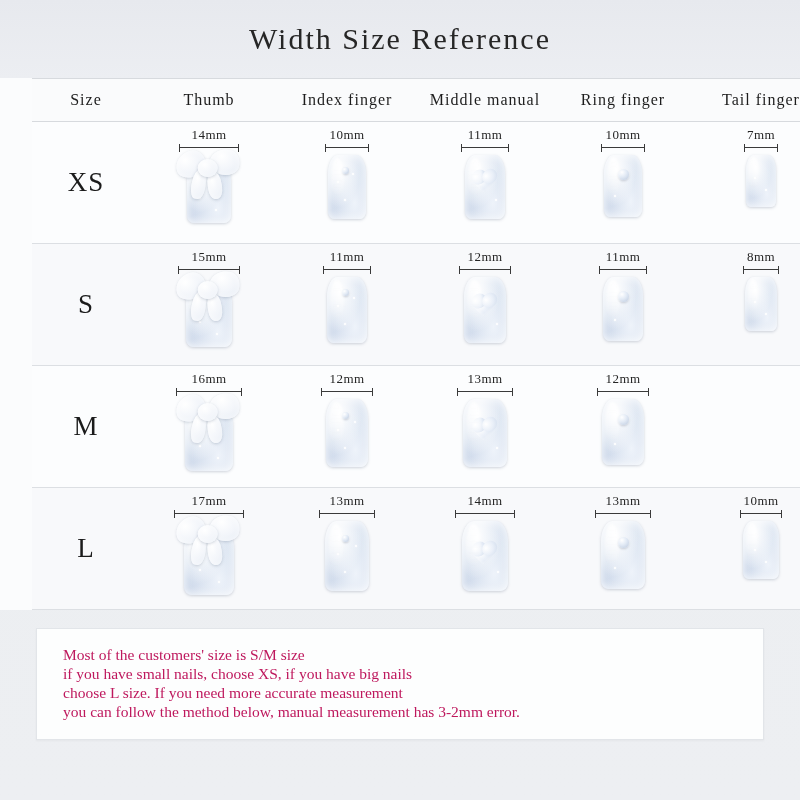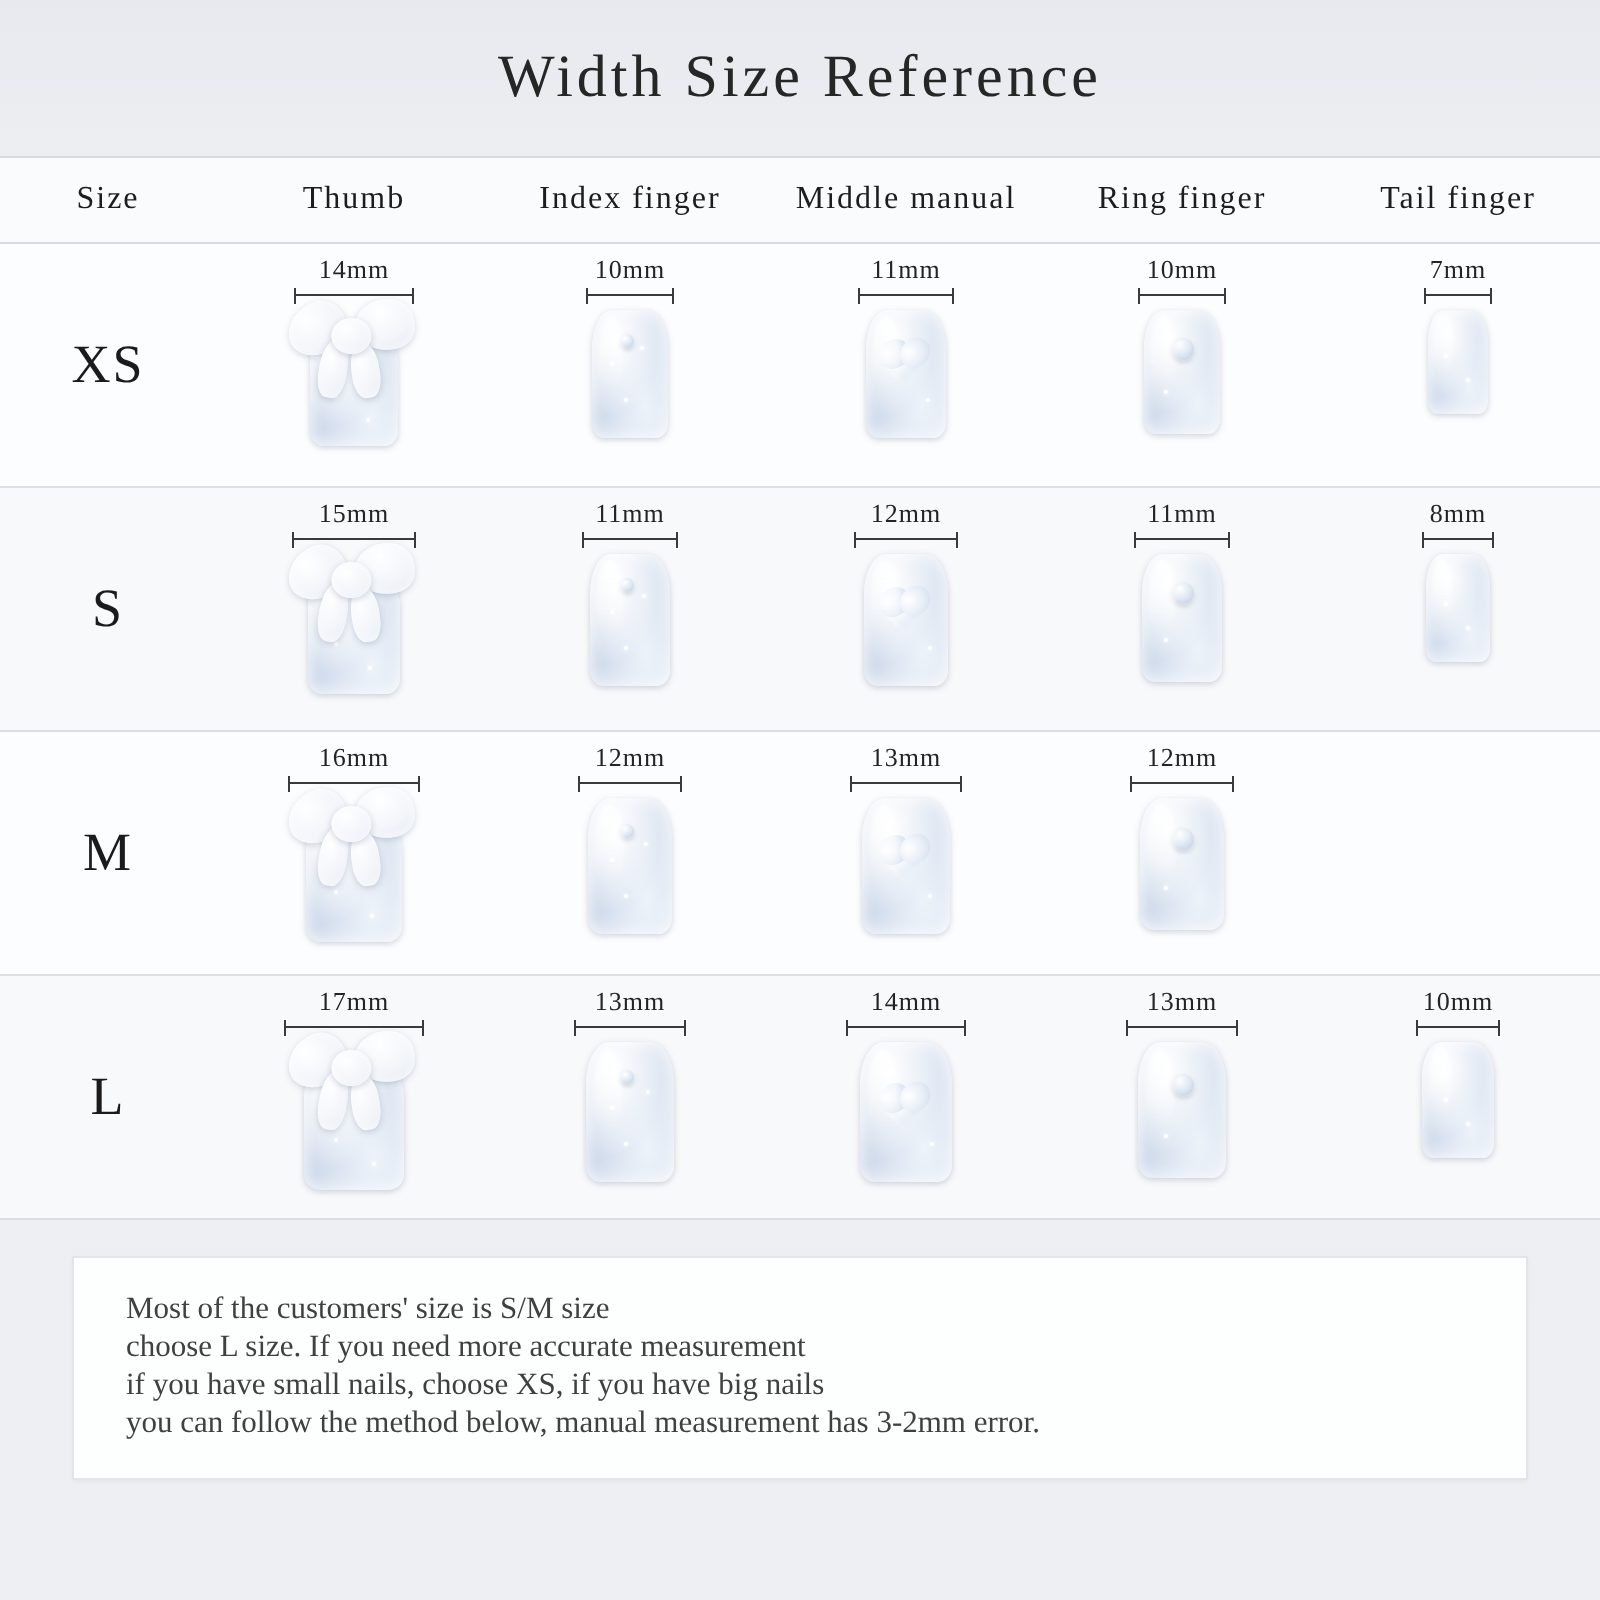--- a/index.html
+++ b/index.html
@@ -33,20 +33,21 @@
     font-size: 30px;
     letter-spacing: 2px;
     color: #262626;
     font-family: "Liberation Serif", serif;
   }
 
   
   .table {
     width: 740px;
     background: #fbfcfd;
+    padding-left: 32px;
   }
   .row {
     display: flex;
     width: 800px;
     box-sizing: border-box;
   }
   .header-row {
     height: 44px;
     align-items: center;
     background: #fafbfc;
@@ -209,21 +210,21 @@
     background: #fdfefe;
     border: 1px solid #e2e5e9;
     box-shadow: 0 1px 2px rgba(0,0,0,0.04);
     padding: 16px 22px 18px 26px;
     box-sizing: border-box;
   }
   .note p {
     margin: 0;
     font-size: 15.5px;
     line-height: 19px;
-    color: #404040;
+    color: #be185d;
     font-family: "Liberation Serif", serif;
     white-space: nowrap;
   }
 </style>
 </head>
 <body>
 
 <div class="page">
 
   <div class="title-bar">
@@ -509,19 +510,19 @@
           <span class="sparkle" style="left:22px;top:40px"></span>
         </div>
       </div>
     </div>
 
   </div>
 
   <div class="note-wrap">
     <div class="note">
       <p>Most of the customers' size is S/M size</p>
+      <p>if you have small nails, choose XS, if you have big nails</p>
       <p>choose L size. If you need more accurate measurement</p>
-      <p>if you have small nails, choose XS, if you have big nails</p>
       <p>you can follow the method below, manual measurement has 3-2mm error.</p>
     </div>
   </div>
 
 </div>
 
 </body></html>

